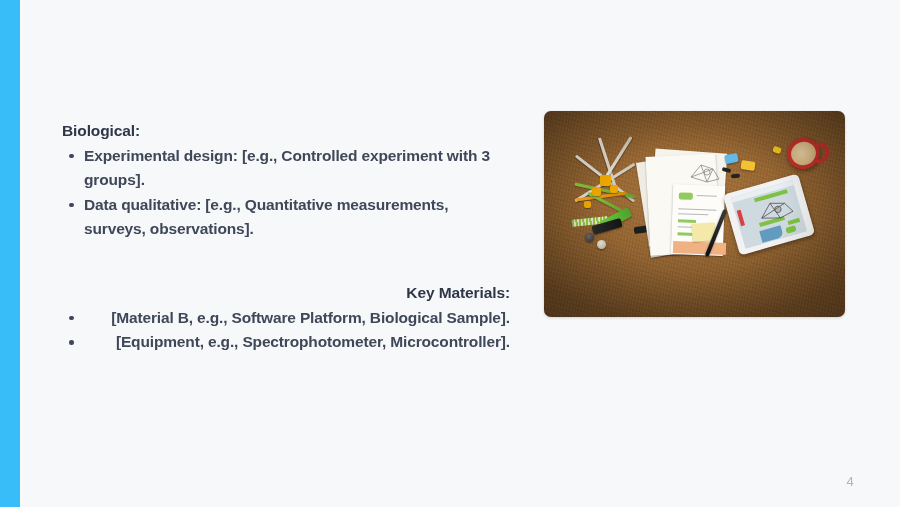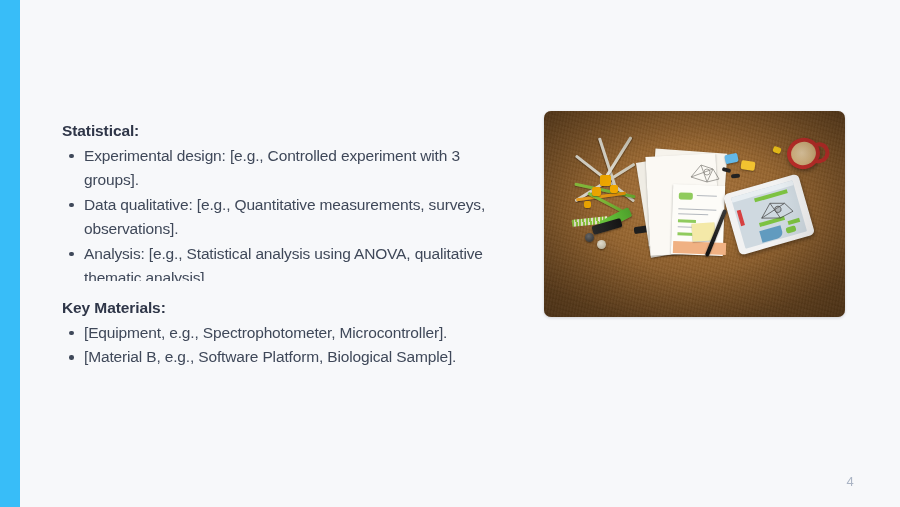--- a/index.html
+++ b/index.html
@@ -68,41 +68,43 @@
   }
 
   ul.bullets li {
     position: relative;
     padding-left: 22px;
     font-size: 15.5px;
     line-height: 24.5px;
     color: #3f4859;
     letter-spacing: -0.15px;
     margin-bottom: 0px;
+    font-weight: bold;
   }
 
   ul.bullets li::before {
     content: "";
     position: absolute;
     left: 7px;
     top: 10px;
     width: 4.5px;
     height: 4.5px;
     border-radius: 50%;
     background: #3f4859;
   }
 
   
   .methodology-group {
     height: 160px;
     overflow: hidden;
   }
 
   .materials-group {
-    margin-top: 17px;
+    margin-top: 2px;
+    text-align: right;
   }
 
   
   .page-number {
     position: absolute;
     right: 46px;
     bottom: 18px;
     font-size: 13px;
     color: #aab4c4;
     letter-spacing: 0.3px;
@@ -273,33 +275,32 @@
 <body>
 
 <div class="slide">
 
   <div class="accent-bar"></div>
 
 
   <div class="content-col">
 
     <div class="methodology-group">
-      <div class="block-heading">Statistical:</div>
+      <div class="block-heading">Biological:</div>
       <ul class="bullets">
         <li>Experimental design: [e.g., Controlled experiment with 3 groups].</li>
         <li>Data qualitative: [e.g., Quantitative measurements, surveys, observations].</li>
-        <li>Analysis: [e.g., Statistical analysis using ANOVA, qualitative thematic analysis].</li>
       </ul>
     </div>
 
     <div class="materials-group">
       <div class="block-heading">Key Materials:</div>
       <ul class="bullets">
+        <li>[Material B, e.g., Software Platform, Biological Sample].</li>
         <li>[Equipment, e.g., Spectrophotometer, Microcontroller].</li>
-        <li>[Material B, e.g., Software Platform, Biological Sample].</li>
       </ul>
     </div>
 
   </div>
 
   <div class="photo-frame">
     <div class="desk"></div>
 
     <div class="obj" style="left:22px; top:34px; width:90px; height:74px;">
       <div class="stick" style="left:2px; top:32px; width:74px; height:3px; transform:rotate(38deg);"></div>

